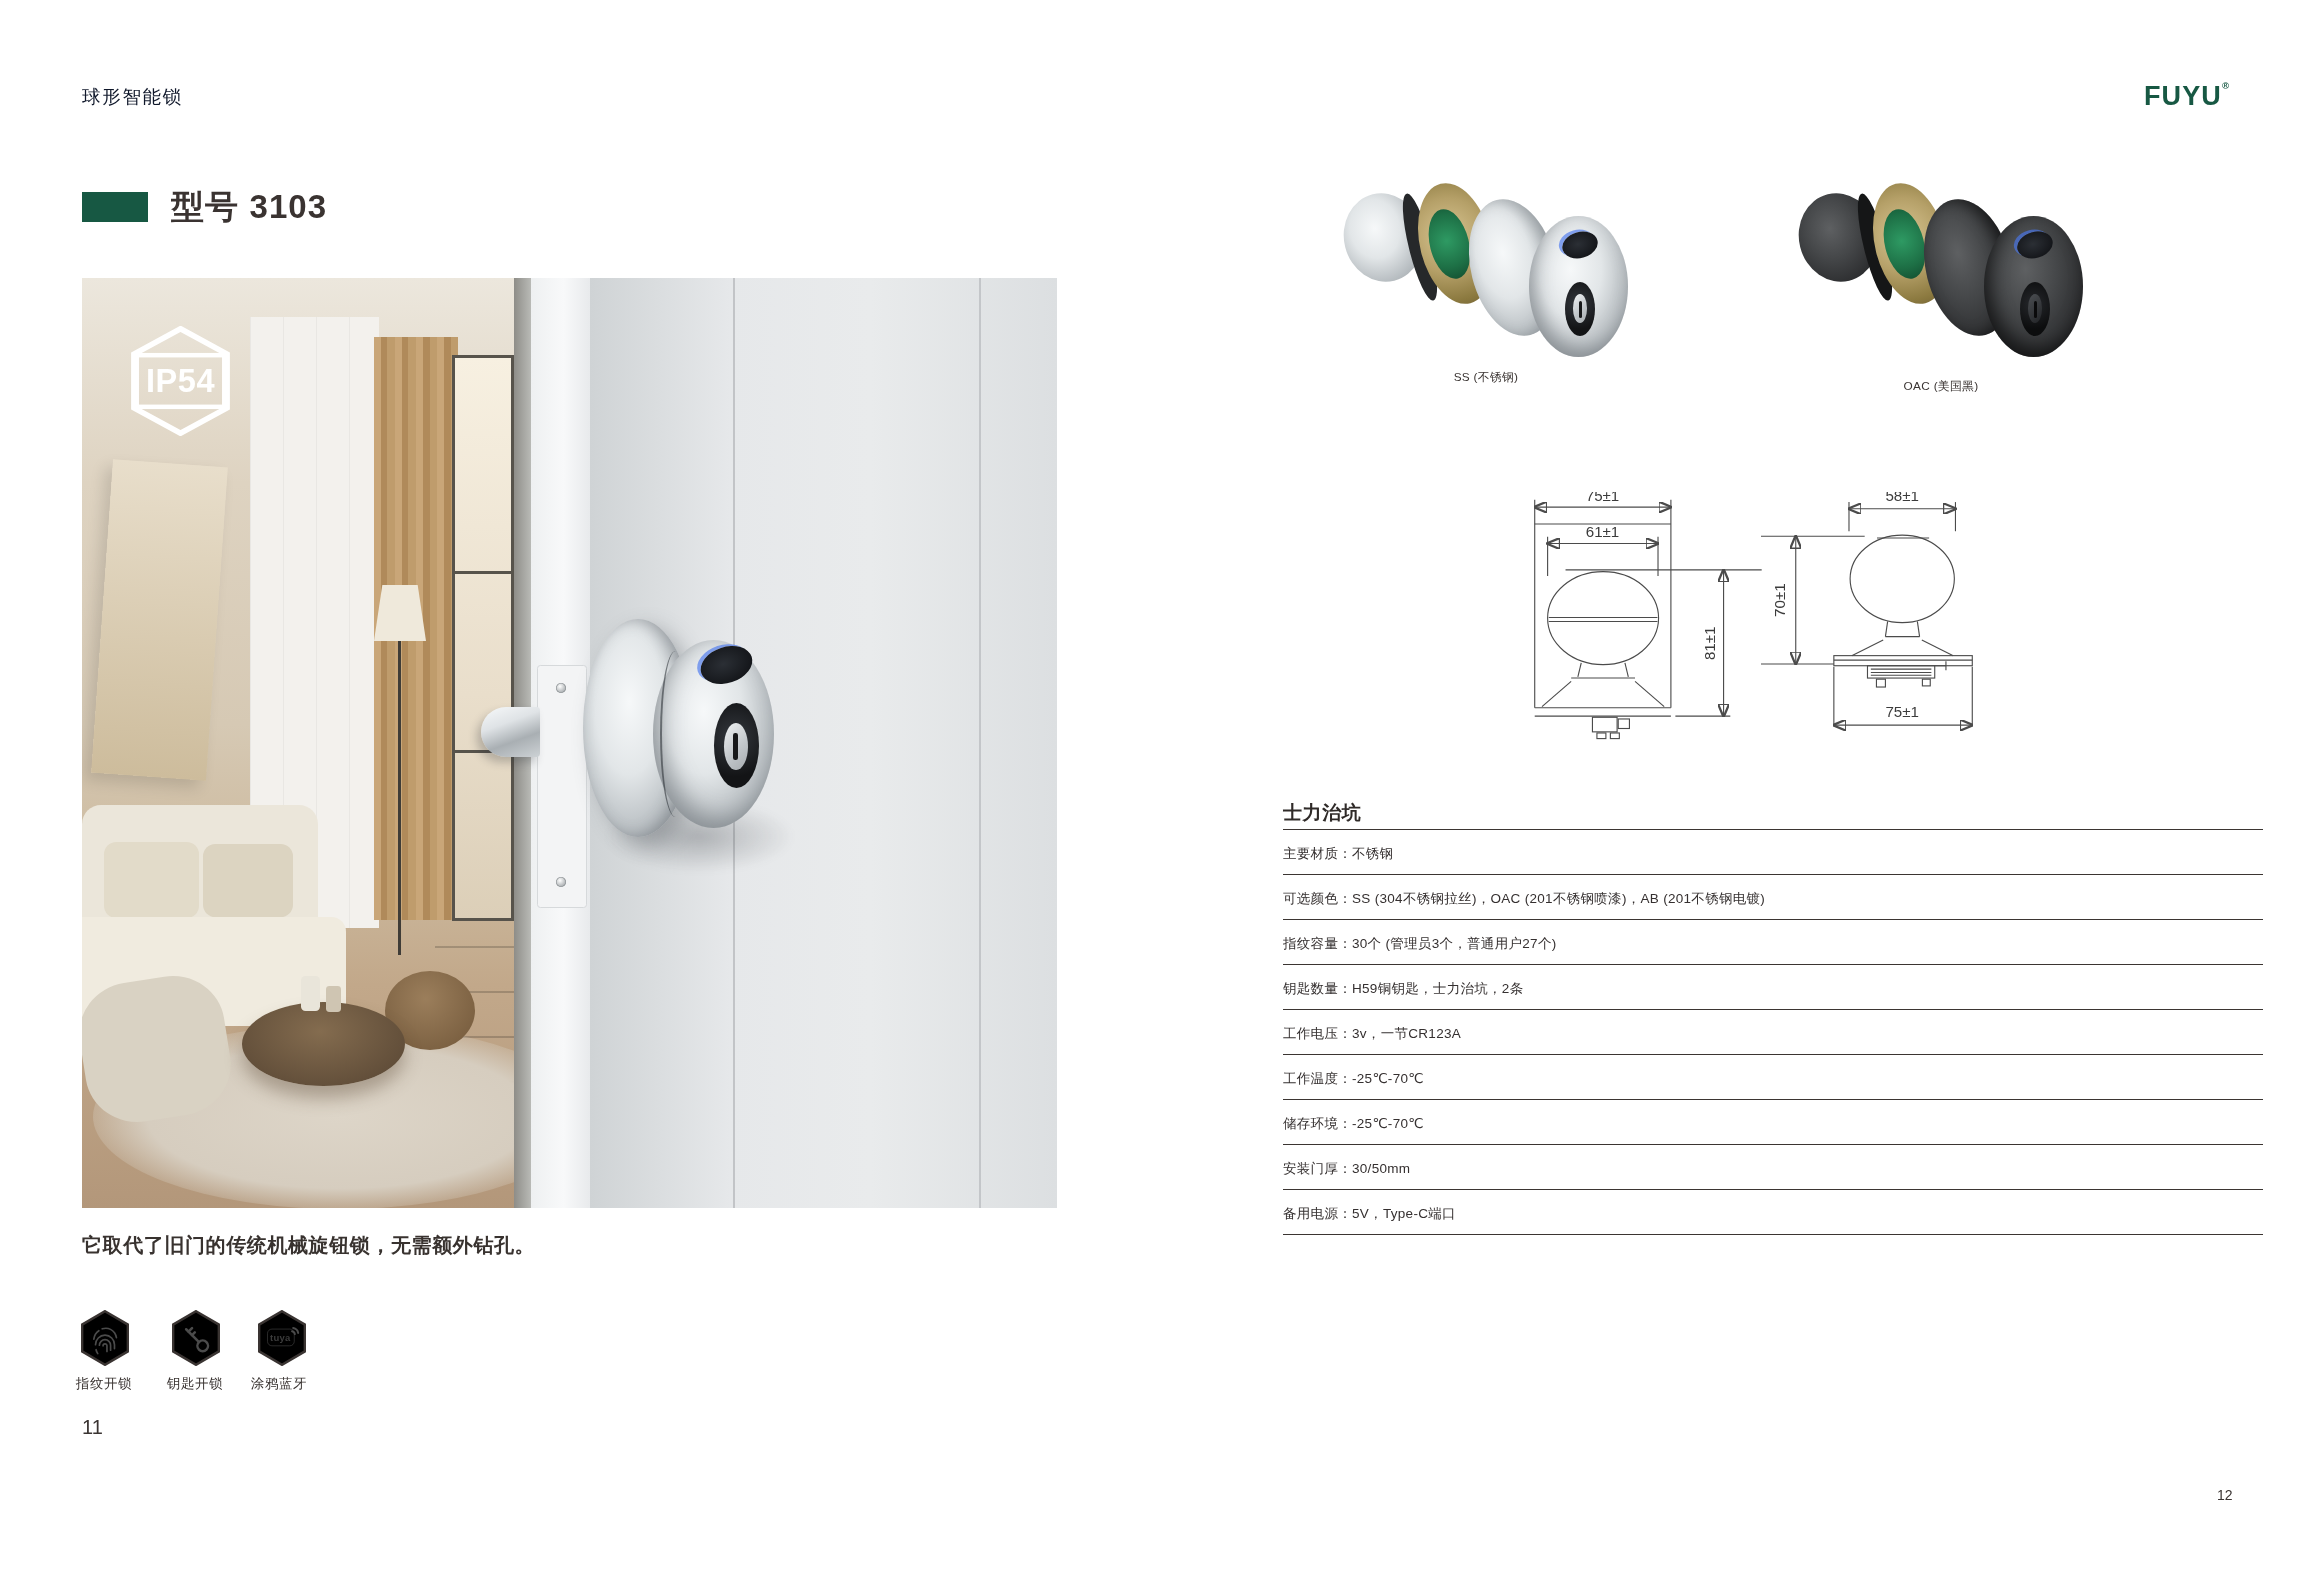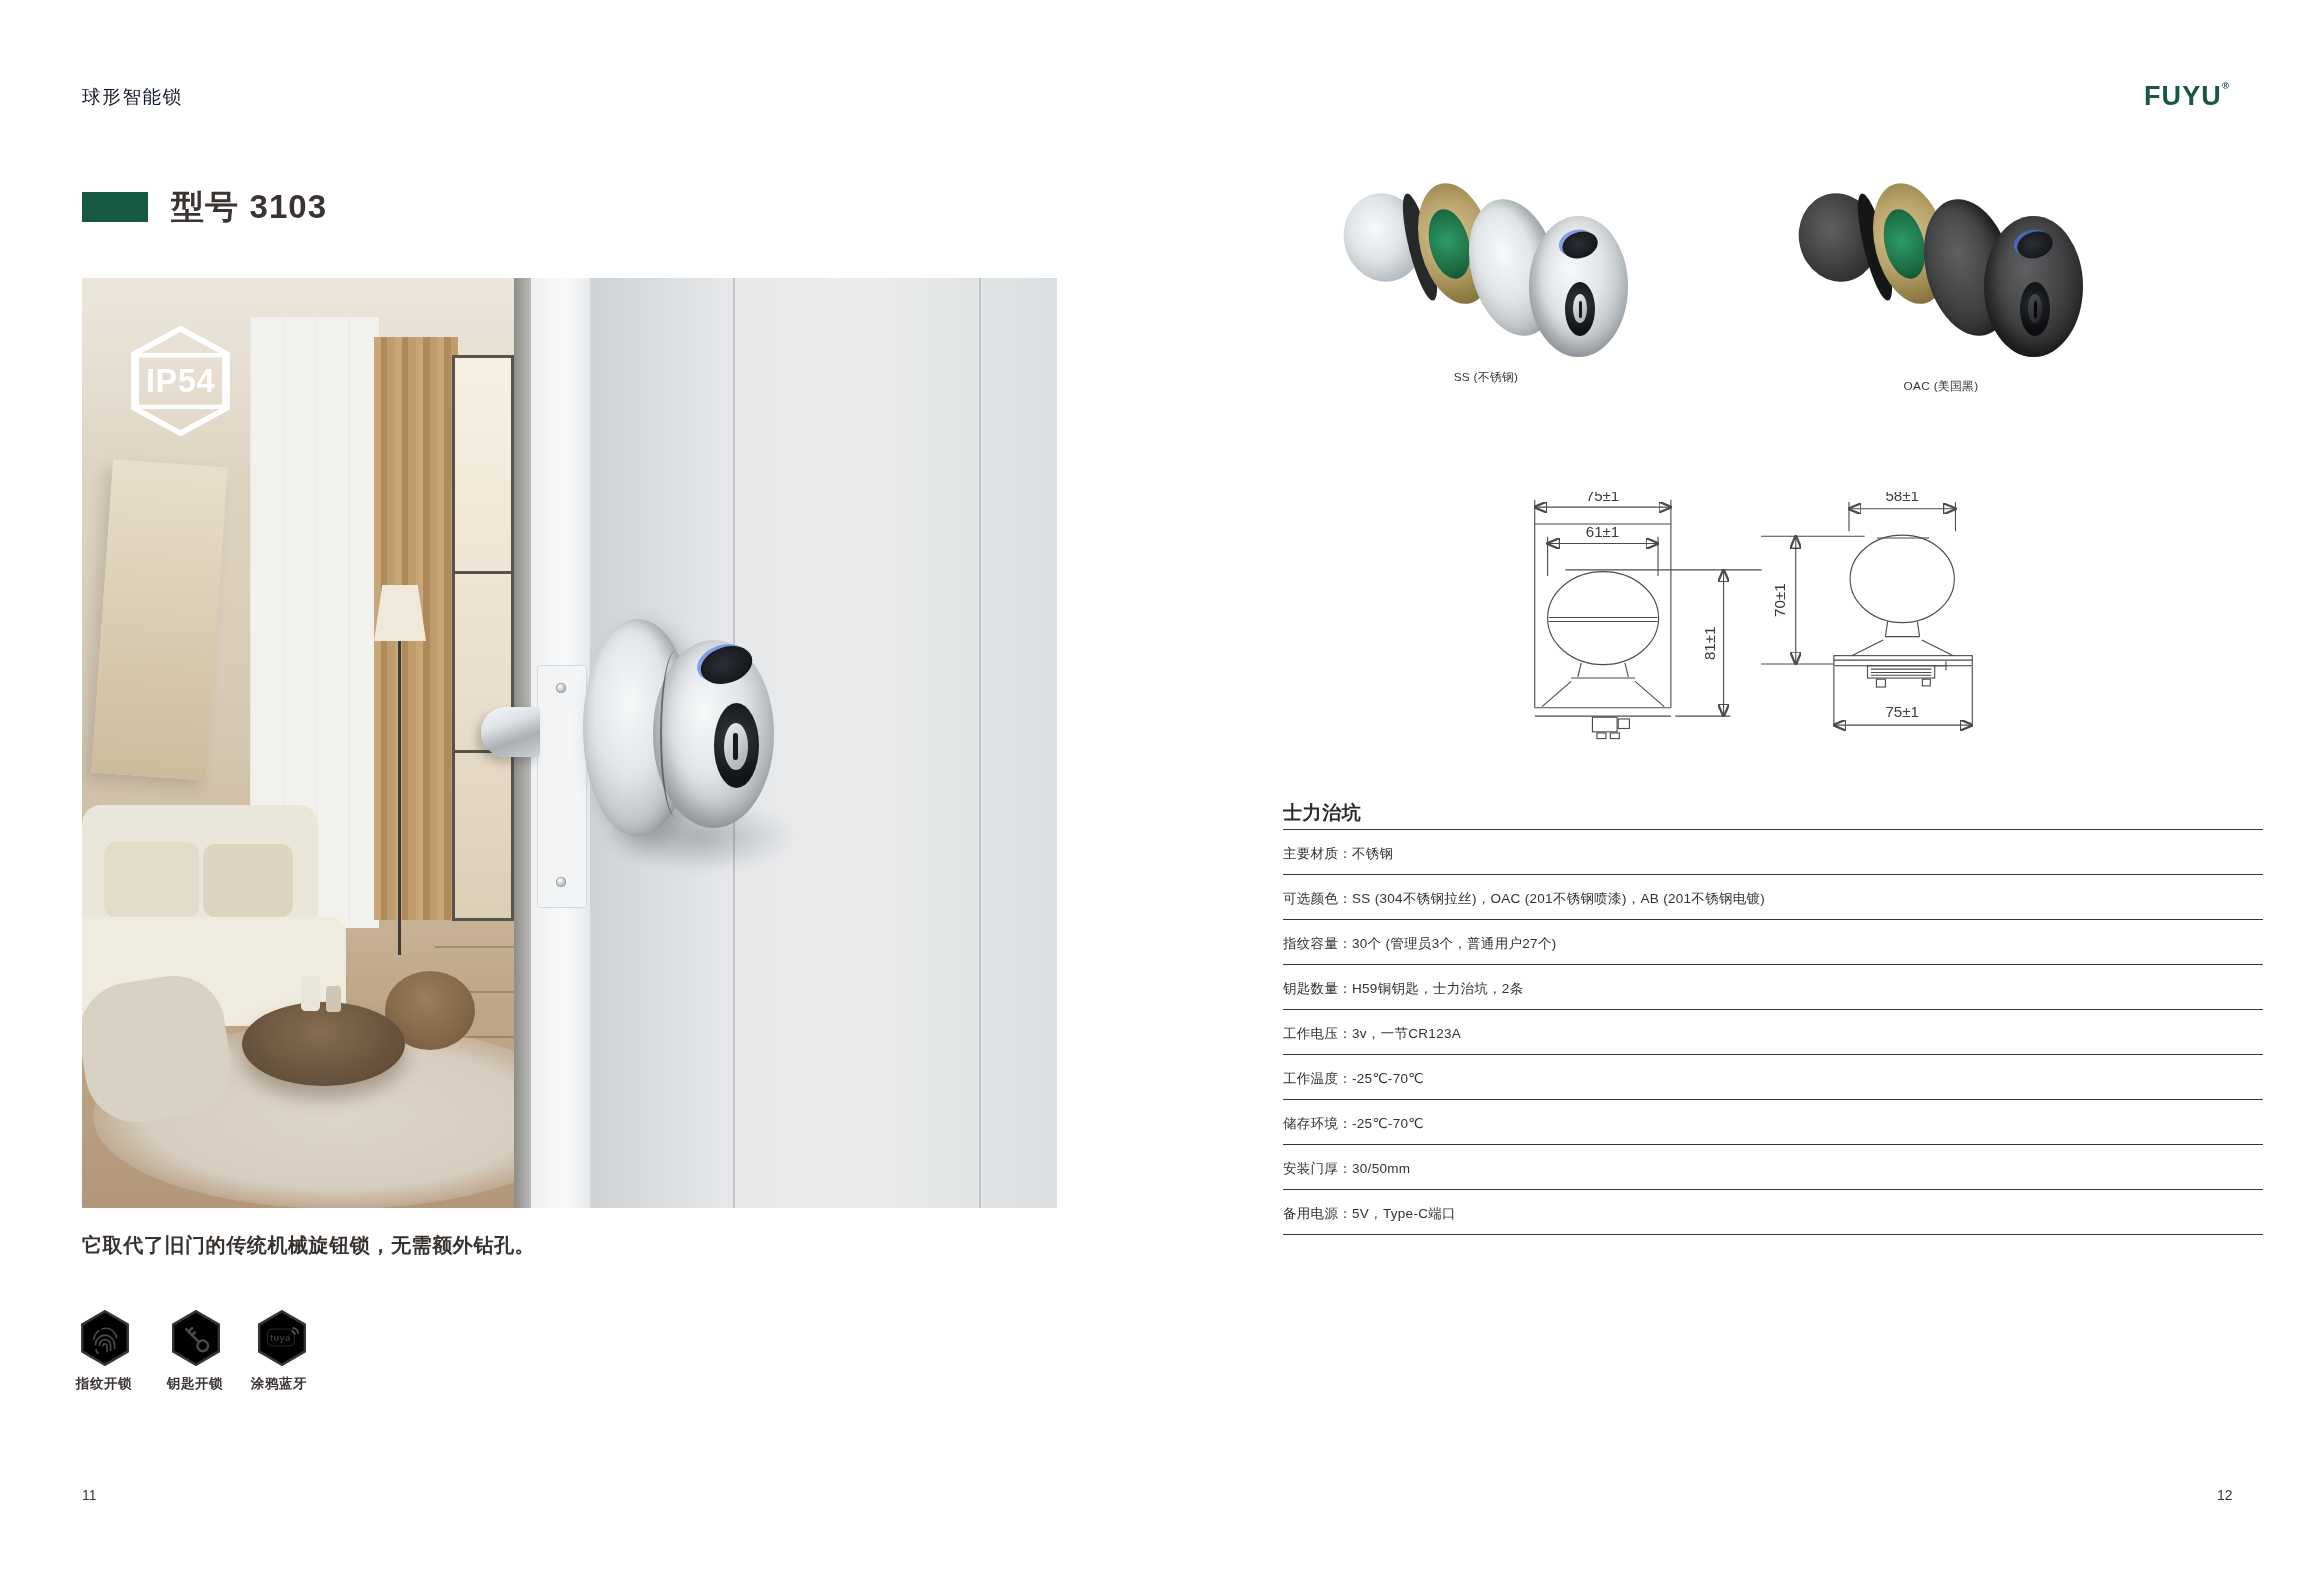--- a/index.html
+++ b/index.html
@@ -10,21 +10,21 @@
   .charcoal{background:radial-gradient(ellipse at 42% 38%,#5e6062 0%,#444648 40%,#2c2d2f 75%,#1d1e1f 100%);border-radius:50%;}
   .brassdisc{background:radial-gradient(circle at 42% 42%,#d9c693 0%,#b5a068 45%,#8b793f 80%,#6e5f33 100%);border-radius:50%;}
   .pcb{background:radial-gradient(circle at 45% 45%,#2e9a63 0%,#1d6f45 60%,#124b2e 100%);border-radius:50%;}
   .fpsensor{background:radial-gradient(ellipse at 45% 45%,#2b2f35 0%,#15171b 70%);border-radius:50%;box-shadow:-2.8px -2.8px 0 0 rgba(72,118,238,0.65);}
   .keyout{background:radial-gradient(circle at 45% 40%,#34383e 0%,#131416 70%);border-radius:50%;}
   .keyin{background:linear-gradient(135deg,#f1f3f4 0%,#c3c8cc 55%,#a6abaf 100%);border-radius:50%;}
   .spec-row{height:45px;border-bottom:1.7px solid #3b3532;box-sizing:border-box;}
   .spec-text{padding-top:14.6px;font-size:13.5px;color:#353030;letter-spacing:0.3px;white-space:nowrap;}
   .dimsvg text{font-family:"Liberation Sans","DejaVu Sans",sans-serif;font-size:27px;fill:#3c3c3c;}
   .dimsvg line,.dimsvg path,.dimsvg rect,.dimsvg ellipse,.dimsvg circle{stroke:#4b4b4b;fill:none;}
-  .hexlabel{font-size:13.5px;color:#3a3432;text-align:center;letter-spacing:0.6px;font-weight:bold;}
+  .hexlabel{font-size:13.5px;color:#3a3432;text-align:center;letter-spacing:0.6px;}
   .variant-label{font-size:11.8px;color:#3a3432;text-align:center;letter-spacing:0.3px;}
 </style>
 </head>
 <body>
 
 <div id="page">
 
   <div class="abs" style="left:82px;top:84px;font-size:18.5px;font-weight:500;letter-spacing:1.7px;color:#0f172a;">球形智能锁</div>
 
   <div class="abs" style="left:2144px;top:80px;color:#175843;white-space:nowrap;">
@@ -299,17 +299,17 @@
       <div class="spec-text"><span>储存环境：</span><span>-25℃-70℃</span></div>
     </div>
     <div class="spec-row">
       <div class="spec-text"><span>安装门厚：</span><span>30/50mm</span></div>
     </div>
     <div class="spec-row">
       <div class="spec-text"><span>备用电源：</span><span>5V，Type-C端口</span></div>
     </div>
   </div>
 
-  <div class="abs" style="left:82px;top:1487px;font-size:14px;color:#3a3432;">11</div>
+  <div class="abs" style="left:82px;top:1416px;font-size:20px;color:#3a3432;">11</div>
   <div class="abs" style="left:2217px;top:1487px;font-size:14px;color:#3a3432;">12</div>
 
 </div>
 
 
 </body></html>

